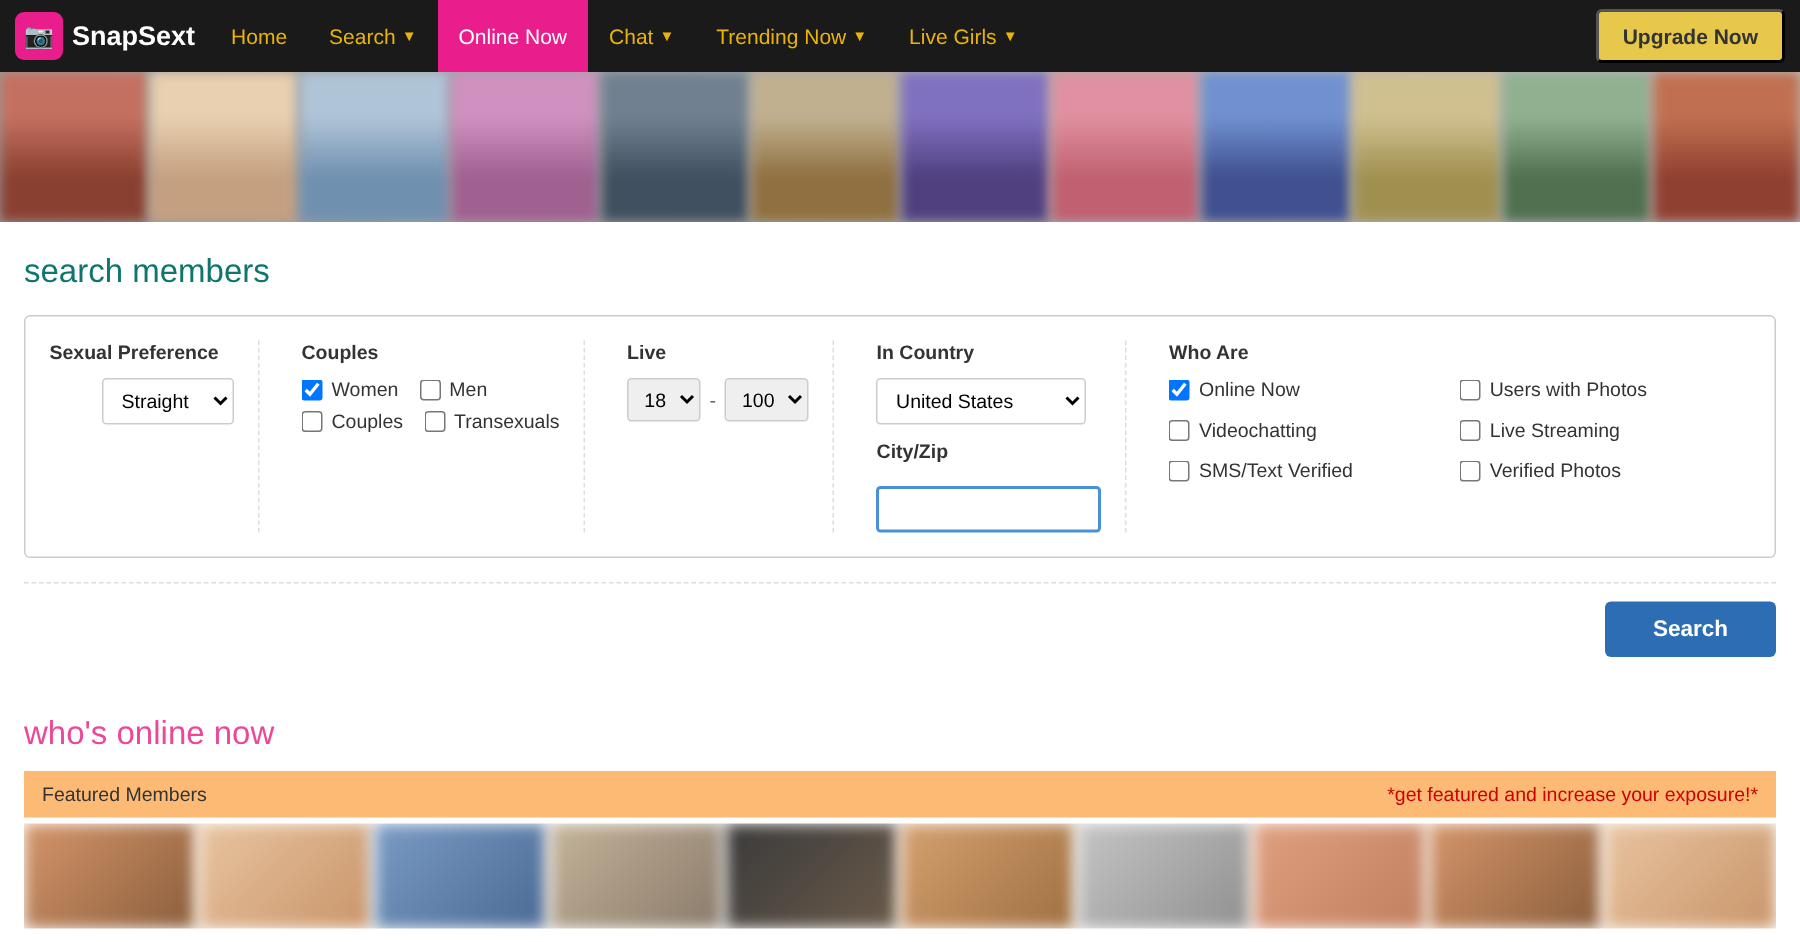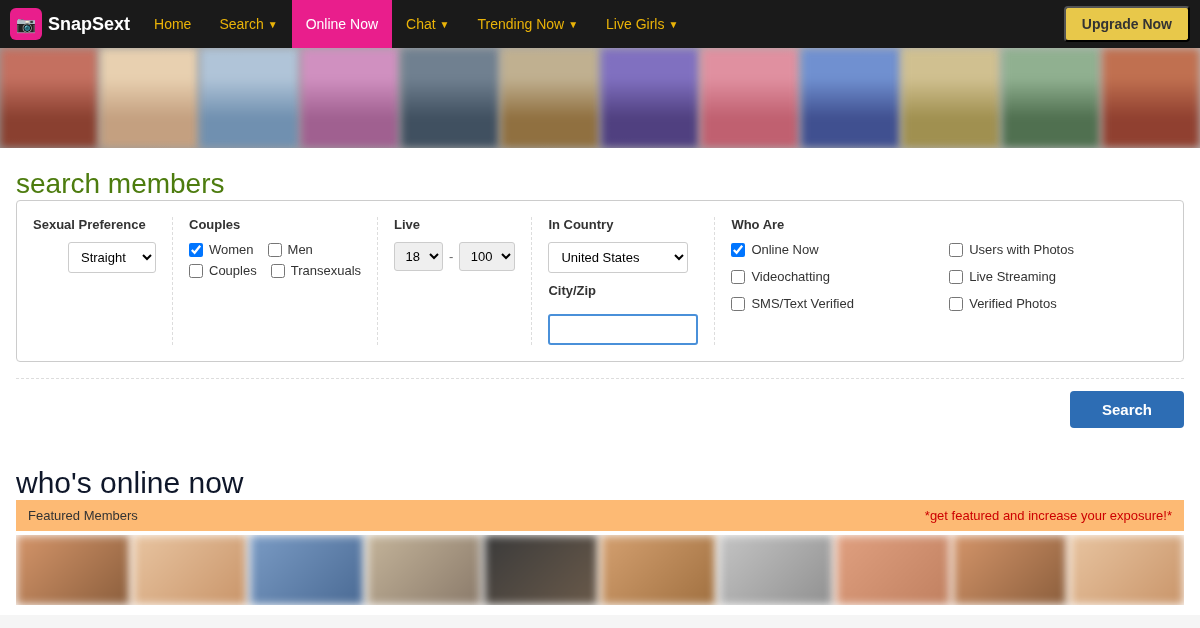--- a/index.html
+++ b/index.html
@@ -88,30 +88,31 @@
     .main {
       background: white;
       padding: 0 16px;
     }
 
     
     .search-section {
       padding: 20px 0 10px 0;
     }
     .search-title {
-      font-size: 28px;
+      font-size: 22px;
       font-weight: 300;
-      color: #4d7c0f;
+      color: #0f766e;
+      margin-bottom: 16px;
     }
     .search-box {
       border: 1px solid #ccc;
       border-radius: 4px;
       padding: 16px;
       display: flex;
-      gap: 0;
+      gap: 12px;
       flex-wrap: wrap;
     }
     .search-field-group {
       padding: 0 16px;
       border-right: 1px dashed #ddd;
       min-width: 140px;
     }
     .search-field-group:first-child { padding-left: 0; }
     .search-field-group:last-child { border-right: none; }
     .field-label {
@@ -196,23 +197,24 @@
       font-size: 15px;
       font-weight: bold;
       cursor: pointer;
     }
 
     
     .whos-online {
       padding: 20px 0 10px 0;
     }
     .whos-title {
-      font-size: 30px;
+      font-size: 22px;
       font-weight: 300;
-      color: #0f172a;
+      color: #ec4899;
+      margin-bottom: 12px;
     }
     .featured-bar {
       background: #fdba74;
       padding: 8px 12px;
       display: flex;
       justify-content: space-between;
       align-items: center;
       font-size: 13px;
       color: #333;
       margin-bottom: 4px;

